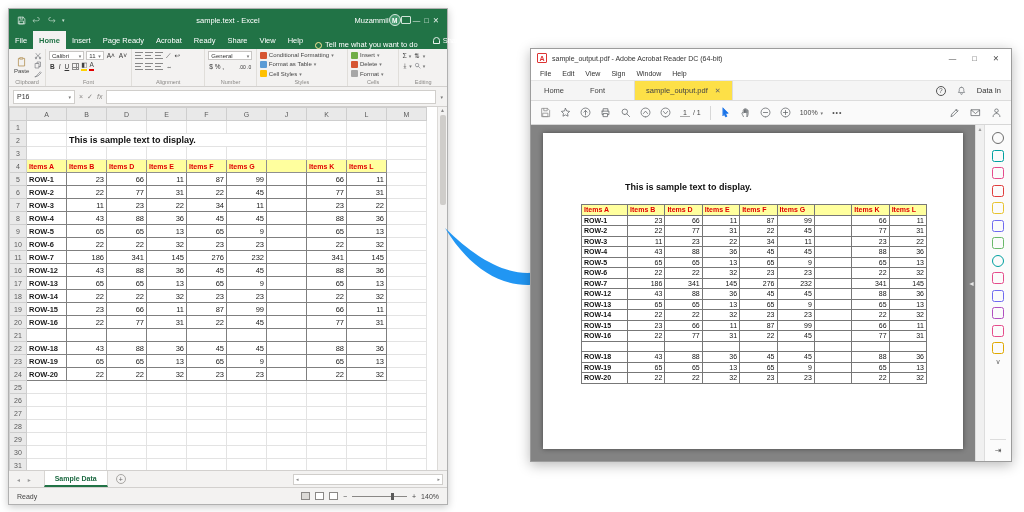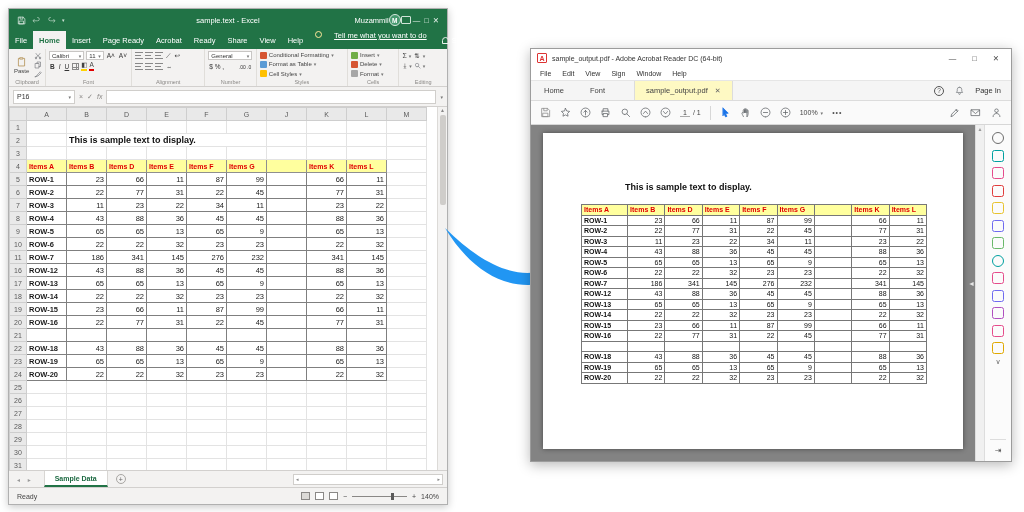--- a/index.html
+++ b/index.html
@@ -14,21 +14,21 @@
   .qat-ic{width:9px;height:9px;display:block;}
   .xl-title{position:absolute;left:50%;transform:translateX(-50%);white-space:nowrap;}
   .xl-tbright{margin-left:auto;display:flex;align-items:center;gap:0;margin-right:6px;}
   .xl-avatar{width:12px;height:12px;border-radius:50%;background:#469a6f;border:1px solid #d8e9df;display:flex;align-items:center;justify-content:center;font-size:6.5px;font-weight:bold;}
   .ribopt{width:10px;height:8px;border:1px solid #cfe3d7;border-radius:1px;}
   .winbtn{font-size:7.5px;color:#eaf3ee;padding:0 2px;}
   .xl-menubar{height:18px;background:#217346;display:flex;align-items:stretch;color:#fff;font-size:7.5px;flex:none;}
   #xl-tabs{display:flex;align-items:stretch;}
   .xl-tab{padding:0 6px;display:flex;align-items:center;white-space:nowrap;}
   .xl-tab.active{background:#f3f2f1;color:#217346;font-weight:bold;}
-  .tellme{display:flex;align-items:flex-start;gap:12px;padding:0 6px;white-space:nowrap;text-decoration:underline;}
+  .tellme{display:flex;align-items:flex-end;gap:3px;padding:0 6px;white-space:nowrap;}
   .bulb{width:7px;height:7px;border-radius:50%;border:1px solid #ffe89a;background:transparent;}
   .xl-share{margin-left:auto;display:flex;align-items:center;gap:3px;padding:0 9px;white-space:nowrap;}
   .share-ic{width:7px;height:7px;border:1px solid #e8f2ec;border-radius:50% 50% 0 0;}
 
   .xl-ribbon{height:38px;background:#f3f2f1;border-bottom:1px solid #d2d0ce;display:flex;font-size:6px;color:#444;flex:none;overflow:hidden;}
   .rgroup{border-right:1px solid #e0deda;position:relative;padding:2px 3px 8px;display:flex;gap:3px;}
   .rgroup-label{position:absolute;bottom:1px;left:0;right:0;text-align:center;color:#8a8886;font-size:5.5px;}
   .paste-big{display:flex;flex-direction:column;align-items:center;justify-content:center;gap:1px;padding:0 2px;}
   .mini-col{display:flex;flex-direction:column;justify-content:space-around;}
   .mini-ic{width:8px;height:8px;display:block;}
@@ -80,21 +80,21 @@
   #arrow{position:absolute;left:438px;top:214px;width:140px;height:96px;}
 
   
   #pdf{left:530px;top:48px;width:482px;height:414px;border:1px solid #9c9c9c;display:flex;flex-direction:column;box-shadow:0 3px 12px rgba(0,0,0,.28);}
   .pdf-titlebar{height:18px;display:flex;align-items:center;font-size:7px;color:#333;padding:0 6px;gap:5px;background:#fff;flex:none;}
   .acro-ic{width:10px;height:10px;background:#fff;border:1px solid #d33;color:#d33;font-size:7px;font-weight:bold;display:flex;align-items:center;justify-content:center;border-radius:1px;}
   .pdf-controls{margin-left:auto;display:flex;gap:16px;color:#444;font-size:7.5px;margin-right:6px;}
   .pdf-menubar{height:13px;display:flex;gap:11px;font-size:7px;color:#333;padding:0 9px;align-items:center;background:#fff;flex:none;}
   .pdf-tabbar{height:21px;background:#f5f5f5;border-top:1px solid #e6e6e6;border-bottom:1px solid #dcdcdc;display:flex;align-items:stretch;font-size:7.5px;color:#444;flex:none;}
   .pdf-navtab{padding:0 13px;display:flex;align-items:center;}
-  .pdf-doctab{display:flex;align-items:center;gap:7px;background:#fef9c3;border-left:1px solid #dcdcdc;border-right:1px solid #dcdcdc;padding:0 11px;margin-left:16px;}
+  .pdf-doctab{display:flex;align-items:center;gap:7px;background:#fde047;border-left:1px solid #dcdcdc;border-right:1px solid #dcdcdc;padding:0 11px;margin-left:16px;}
   .doctab-x{color:#666;font-size:7px;}
   .tab-right{margin-left:auto;display:flex;align-items:center;gap:11px;margin-right:10px;}
   .qmark{width:10px;height:10px;border:1px solid #555;border-radius:50%;display:flex;align-items:center;justify-content:center;font-size:6.5px;color:#555;}
   .bell{width:9px;height:9px;display:block;}
   .signin{font-size:7.5px;color:#333;}
 
   .pdf-toolbar{height:24px;background:#fafafa;border-bottom:1px solid #d7d7d7;display:flex;align-items:center;gap:9px;padding:0 9px;font-size:7px;color:#555;flex:none;}
   .tbicon{width:11px;height:11px;display:block;flex:none;}
   .tb-sep{width:1px;height:14px;background:#d7d7d7;}
   .pageind{display:flex;align-items:center;gap:3px;color:#444;}
@@ -772,21 +772,21 @@
       <span>sample_output.pdf</span>
       <span class="doctab-x">✕</span>
     </div>
     <div class="tab-right">
       <span class="qmark">?</span>
       <span class="bell">
           <svg viewBox="0 0 16 16" style="width: 100%; height: 100%; display: block;">
             <path d="M8,2 a4,4 0 0,1 4,4 v3 l1.5,2.5 H2.5 L4,9 V6 a4,4 0 0,1 4,-4 M6.5,13.5 a1.5,1.5 0 0,0 3,0" fill="none" stroke="#5f6368" stroke-width="1.1" stroke-linecap="round" stroke-linejoin="round"></path>
           </svg>
         </span>
-      <span class="signin">Page In</span>
+      <span class="signin">Data In</span>
     </div>
   </div>
 
   <div class="pdf-toolbar">
     <span class="tbicon">
         <svg viewBox="0 0 16 16" style="width: 100%; height: 100%; display: block;">
           <path d="M3,2 h8 l3,3 v9 H3 Z M5.5,2 v3.5 h5 V2 M4.5,9 h7 v5 h-7 Z" fill="none" stroke="#8a8a8a" stroke-width="1.1" stroke-linecap="round" stroke-linejoin="round"></path>
         </svg>
       </span>
     <span class="tbicon">

